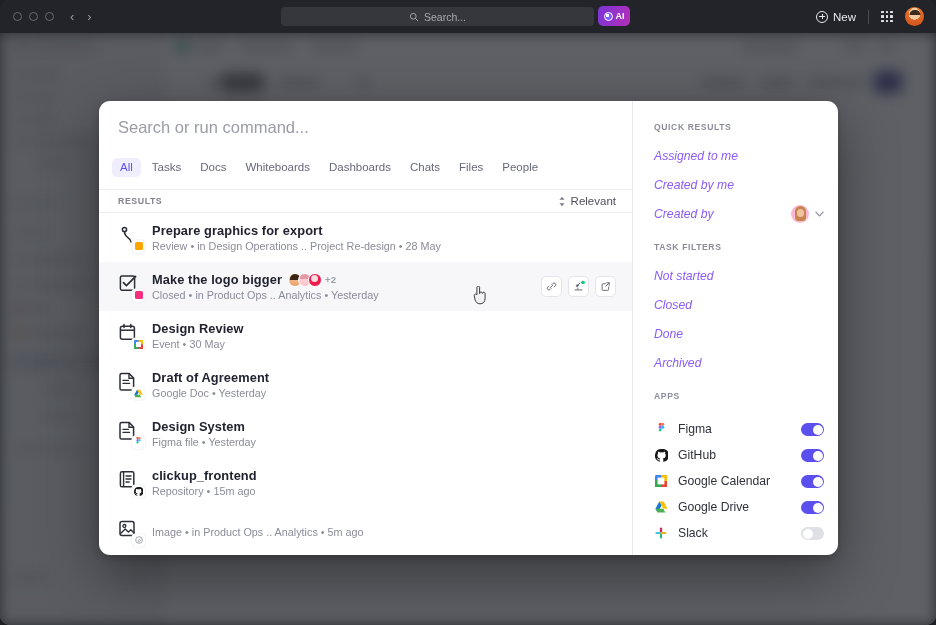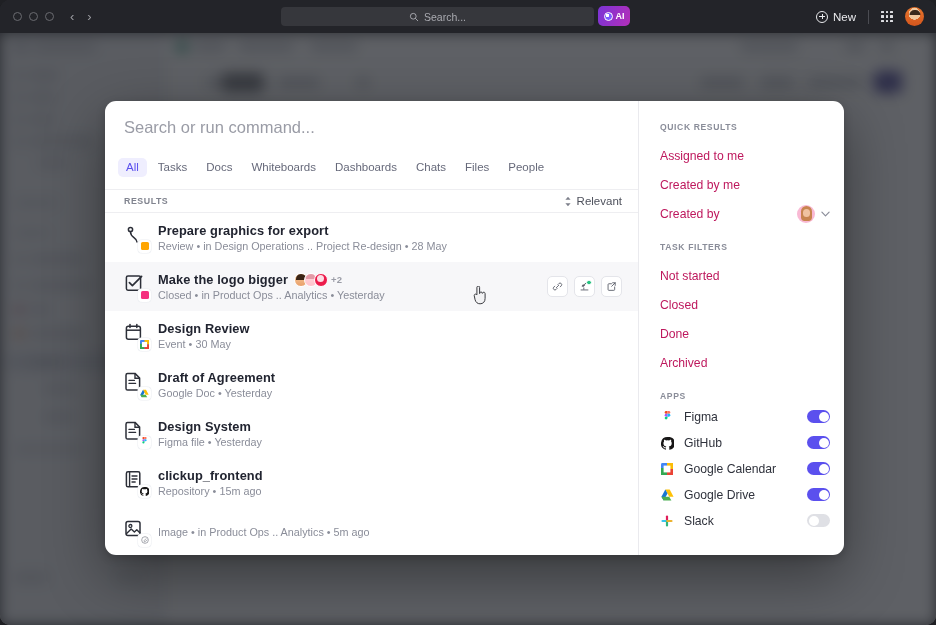--- a/index.html
+++ b/index.html
@@ -70,21 +70,21 @@
   .backdrop { position: absolute; top: 33px; left: 0; width: 936px; height: 592px; overflow: hidden; }
   .bg-inner { position: absolute; inset: 0; filter: blur(7px); opacity: .92; }
   .bg-sidebar { position: absolute; left: 0; top: 0; width: 166px; height: 592px; background: #e9eaee; }
   .bg-main { position: absolute; left: 166px; top: 0; right: 0; height: 592px; background: #fbfbfc; }
   .bgrow { position: absolute; background: #c3c5cc; border-radius: 3px; }
   .bgpill { position: absolute; border-radius: 4px; }
   .scrim { position: absolute; inset: 0; background: rgba(40,43,49,.72); }
 
   
   .palette {
-    position: absolute; left: 105px; top: 101px;
+    position: absolute; left: 99px; top: 101px;
     width: 739px; height: 454px;
     background: #ffffff; border-radius: 11px;
     box-shadow: 0 20px 58px rgba(0,0,0,.42), 0 3px 10px rgba(0,0,0,.18);
     display: flex; overflow: hidden; z-index: 30;
   }
   .pal-left { width: 533px; height: 100%; display: flex; flex-direction: column; }
   .pal-right { width: 206px; height: 100%; border-left: 1px solid #eaeaee; }
 
   .searchrow { height: 52px; display: flex; align-items: center; padding: 0 0 0 19px; }
   .searchinput {
@@ -150,32 +150,32 @@
     display: flex; align-items: center; justify-content: center;
     box-shadow: 0 0 0 .5px #eceef2;
   }
   .sq { width: 8px; height: 8px; border-radius: 1.6px; display:block; }
 
   
   .pal-right { padding: 21px 0 0 0; }
   .sect { font-size: 8.6px; letter-spacing: .6px; color: #8a8d99; font-weight: 600;
           padding: 0 0 0 21px; margin-bottom: 9px; }
   .fitem { height: 29px; display: flex; align-items: center; padding: 0 14px 0 21px;
-           font-size: 12.2px; color: #be185d; cursor: pointer; }
+           font-size: 12.2px; color: #8b5cf6; cursor: pointer; font-style: italic; }
   .fitem .sp { margin-left: auto; display: flex; align-items: center; gap: 6px; }
   .ava-pink { width: 18px; height: 18px; border-radius: 50%;
     background: #f9b9d4; position: relative; overflow: hidden; }
   .ava-pink::before { content:""; position:absolute; left:3.5px; top:1px; width:11px; height:15px;
     background:#c8844f; border-radius: 6px 6px 4px 4px; }
   .ava-pink::after { content:""; position:absolute; left:5.5px; top:4.5px; width:7px; height:8px;
     background:#f0c2a0; border-radius: 4px 4px 4px 4px; }
   .chev { color:#8a8d99; font-size: 10px; }
 
   .sect.mt { margin-top: 14px; }
-  .appitem { height: 26px; display: flex; align-items: flex-start; padding: 0 14px 0 21px; gap: 10px; cursor: pointer; }
+  .appitem { height: 26px; display: flex; align-items: flex-end; padding: 0 14px 0 21px; gap: 10px; cursor: pointer; }
   .applabel { font-size: 12.2px; color: #2f323c; }
   .appicon { width: 14px; height: 14px; flex: 0 0 14px; display:flex; align-items:center; justify-content:center;}
   .toggle { margin-left: auto; width: 23px; height: 13px; border-radius: 7px; background: #5b50ee; position: relative; }
   .toggle.off { background: #dfe0e5; }
   .toggle::after { content:""; position:absolute; top: 1.5px; right: 1.5px; width: 10px; height: 10px;
     border-radius: 50%; background: #fff; }
   .toggle.off::after { right: auto; left: 1.5px; }
 
   
   .cursor { position: absolute; left: 472px; top: 286px; z-index: 60; width: 16px; height: 20px; }

